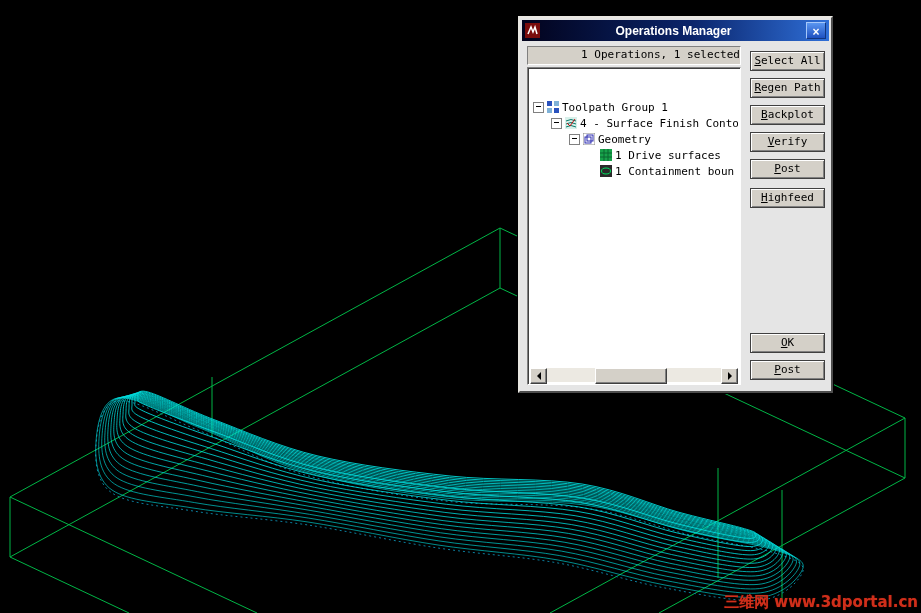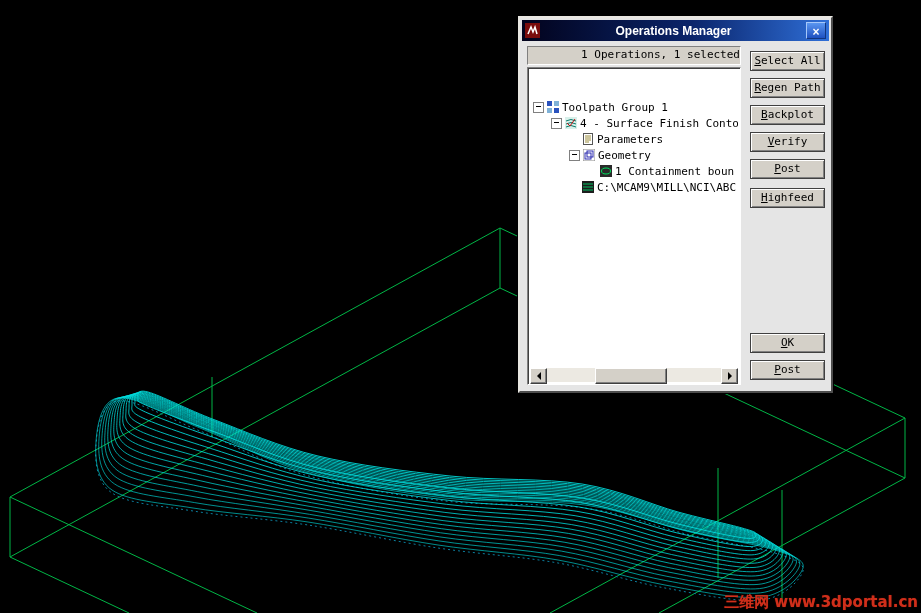--- a/index.html
+++ b/index.html
@@ -140,63 +140,54 @@
           <span class="ticon">
             <svg width="12" height="12">
                 <rect width="12" height="12" fill="#d8f0ea"></rect>
                 <path d="M1 4 Q6 1 11 4 M1 7 Q6 4 11 7 M1 10 Q6 7 11 10" stroke="#0a7a6a" fill="none"></path>
                 <path d="M2 6 L5 9 L10 2" stroke="#c01010" fill="none"></path>
               </svg>
           </span>
           <span class="tlabel">4 - Surface Finish Conto</span>
         </div>
 
-        <div class="trow" style="padding-left:52px">
-          <span class="ticon">
-            <svg width="12" height="12">
-                <rect x="1.5" y="0.5" width="9" height="11" fill="#fff" stroke="#555"></rect>
-                <path d="M3 3 H9 M3 5 H9 M3 7 H9 M3 9 H7" stroke="#9a8c3a"></path>
-              </svg>
-          </span>
-          <span class="tlabel">Parameters</span>
-        </div>
 
 
         <div class="trow" style="padding-left:39px">
           <span class="exp"></span>
           <span class="ticon">
             <svg width="12" height="12">
                 <rect width="12" height="12" fill="#fff" stroke="#888"></rect>
                 <rect x="2" y="4" width="6" height="6" stroke="#2a2ab0" fill="none"></rect>
                 <rect x="4" y="2" width="6" height="6" stroke="#2a2ab0" fill="none"></rect>
               </svg>
           </span>
           <span class="tlabel">Geometry</span>
         </div>
 
+        <div class="trow" style="padding-left:70px">
+          <span class="ticon">
+            <svg width="12" height="12">
+                <rect width="12" height="12" fill="#17a24a"></rect>
+                <path d="M0 4 H12 M0 8 H12 M4 0 V12 M8 0 V12" stroke="#0a6630"></path>
+              </svg>
+          </span>
+          <span class="tlabel">1 Drive surfaces</span>
+        </div>
 
         <div class="trow" style="padding-left:70px">
           <span class="ticon">
             <svg width="12" height="12">
                 <rect width="12" height="12" fill="#2a2a2a"></rect>
                 <ellipse cx="6" cy="6" rx="4.5" ry="3" stroke="#00e060" fill="none"></ellipse>
               </svg>
           </span>
           <span class="tlabel">1 Containment boun</span>
         </div>
 
-        <div class="trow" style="padding-left:52px">
-          <span class="ticon">
-            <svg width="12" height="12">
-                <rect width="12" height="12" fill="#1d1d1d"></rect>
-                <path d="M1 3 H11 M1 6 H11 M1 9 H11" stroke="#00c060"></path>
-              </svg>
-          </span>
-          <span class="tlabel">C:\MCAM9\MILL\NCI\ABC</span>
-        </div>
 
       </div>
 
       <div class="hscroll">
         <span class="sbtn">
           <span class="arr-l"></span>
         </span>
         <span class="strack">
           <span class="sthumb"></span>
         </span>

